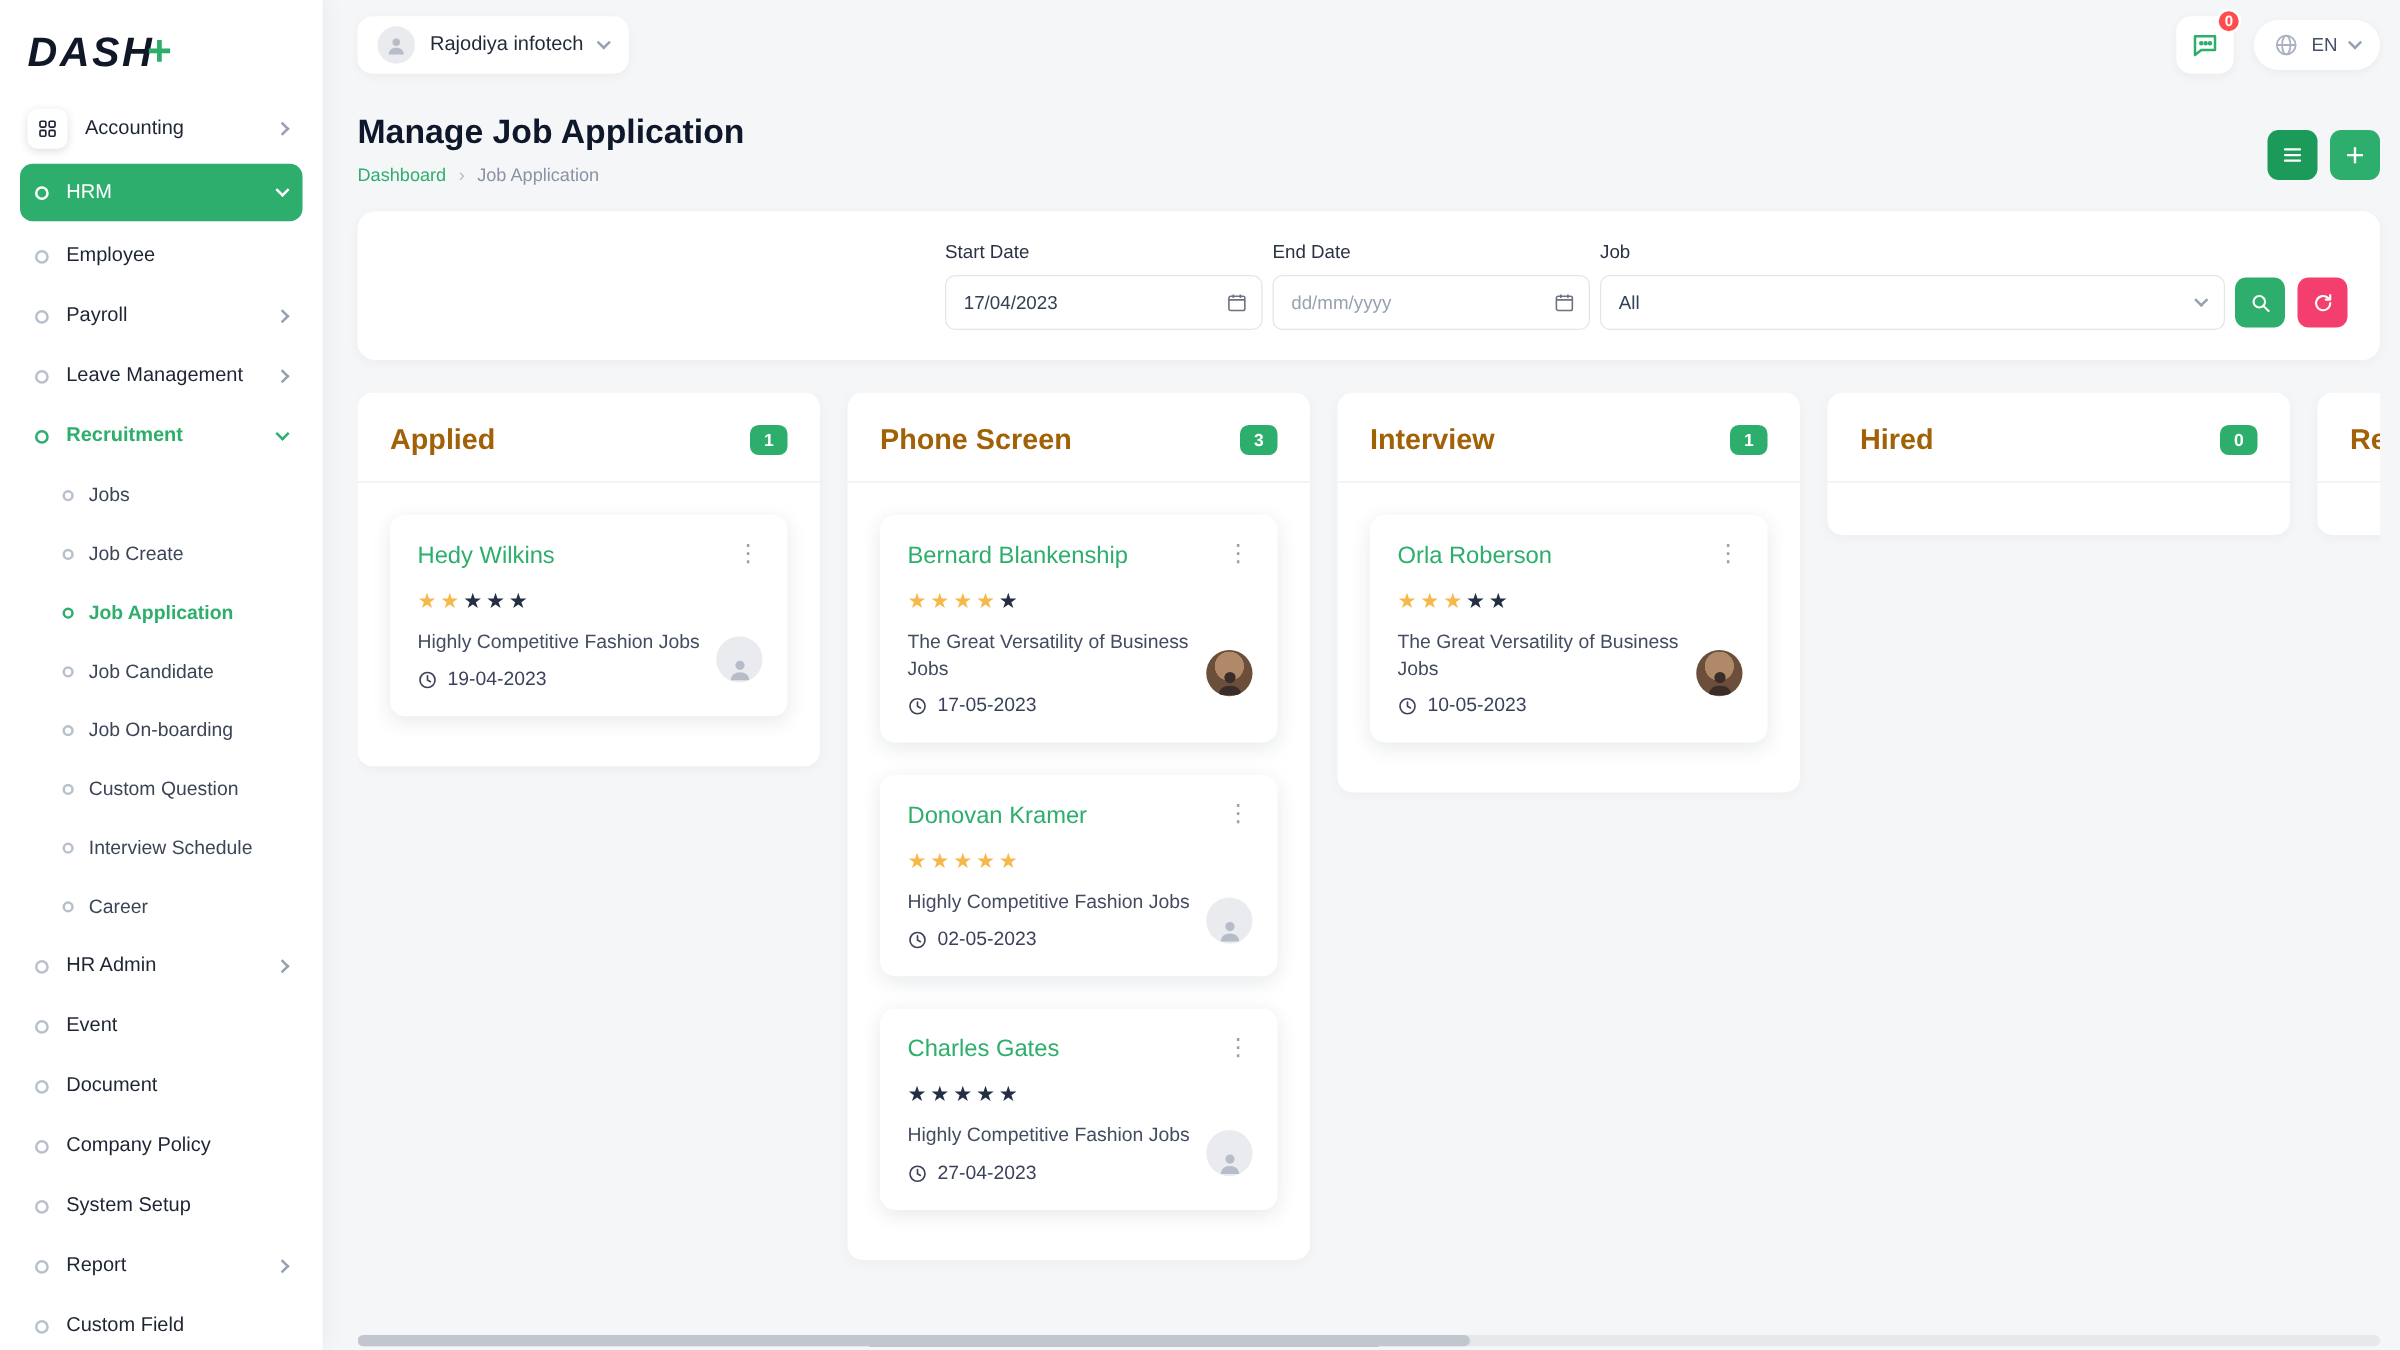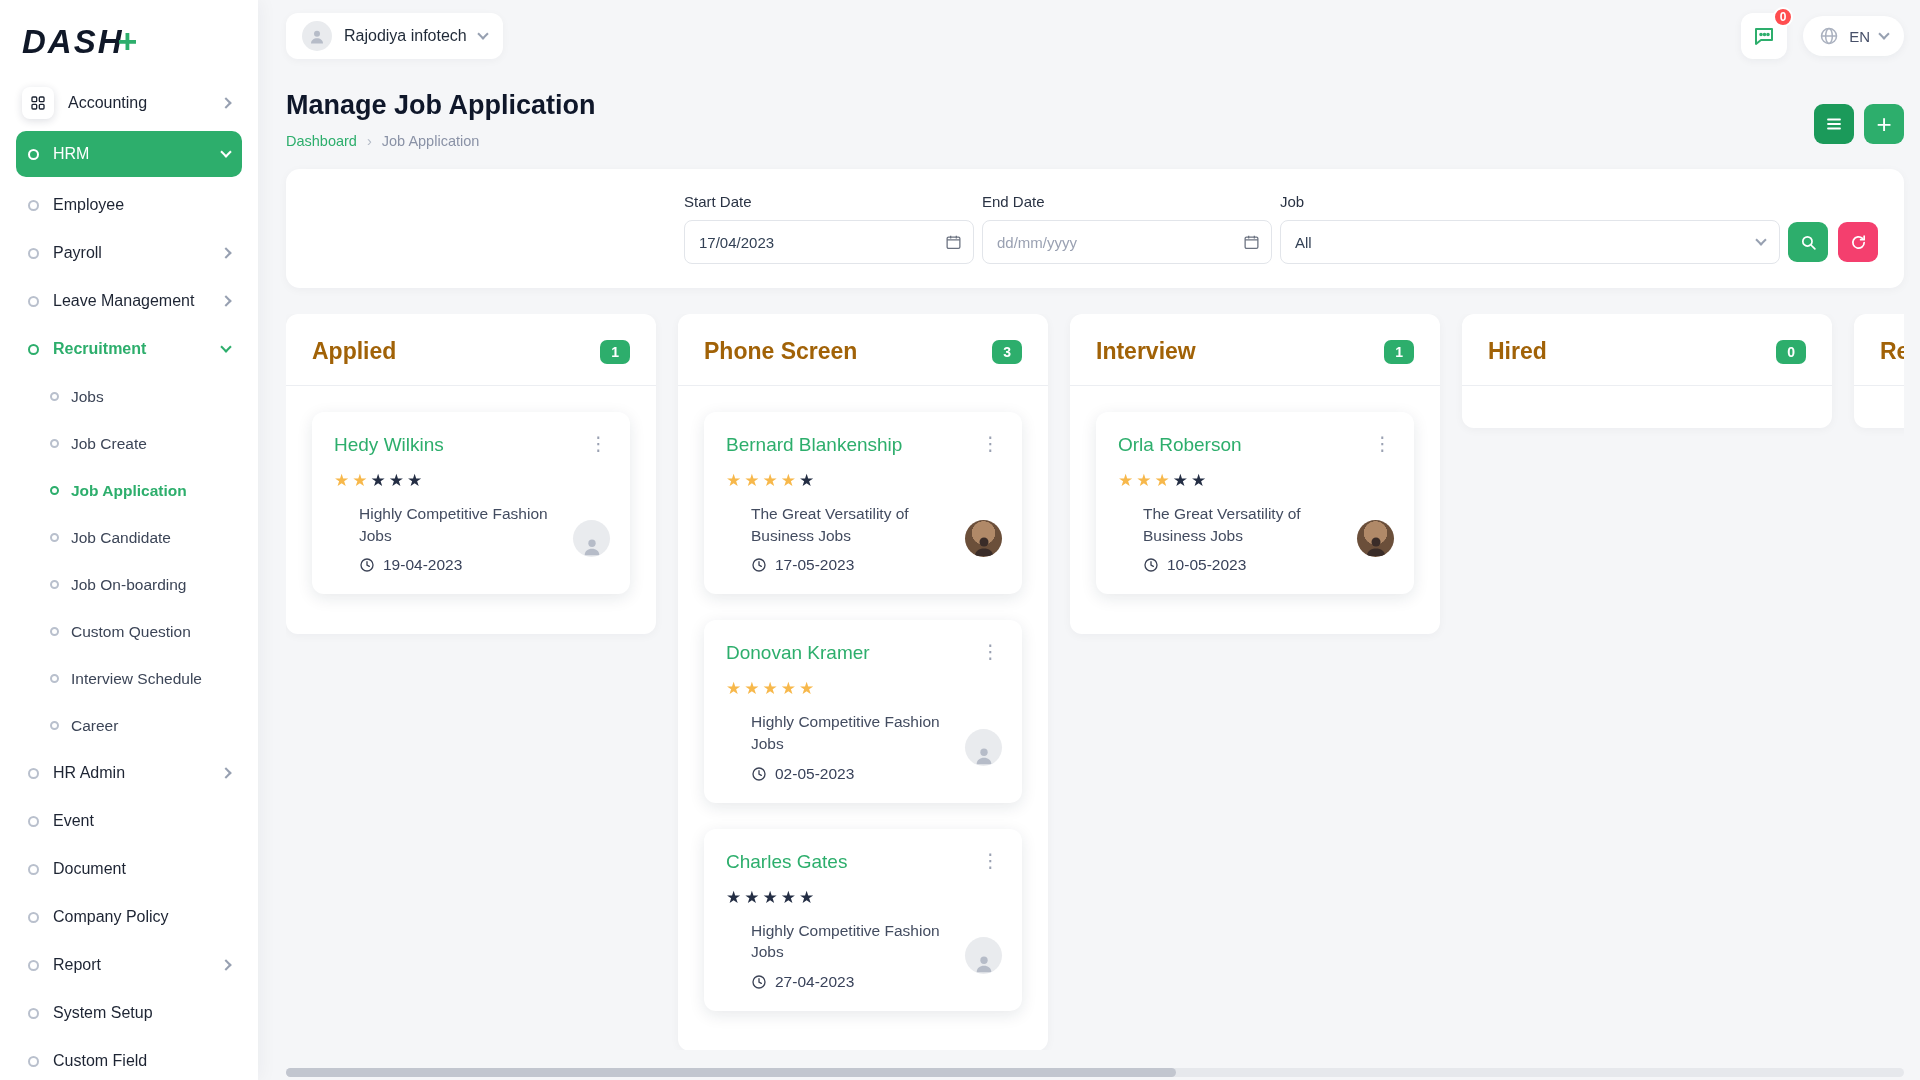--- a/index.html
+++ b/index.html
@@ -74,21 +74,21 @@
   
   .filter-card{margin-top:20px;background:#fff;border-radius:14px;padding:24px 26px;display:flex;align-items:center;gap:8px;
     box-shadow:0 2px 10px rgba(20,30,60,.04);}
   .filter-spacer{flex:1;}
   .f-group{display:flex;flex-direction:column;gap:10px;}
   .f-label{font-size:15px;color:#2a3344;}
   .f-input-wrap{position:relative;}
   .f-input{height:44px;border:1px solid #e2e5ea;border-radius:8px;padding:0 40px 0 14px;font-size:15px;color:#334155;
     font-family:"Liberation Sans",sans-serif;background:#fff;outline:none;}
   .f-input::placeholder{color:#9aa1b2;}
-  .w-date{width:290px;}
+  .w-date{width:254px;}
   .cal-ico{position:absolute;right:12px;top:50%;transform:translateY(-50%);display:flex;}
   .f-select{width:500px;height:44px;border:1px solid #e2e5ea;border-radius:8px;padding:0 14px;font-size:15px;color:#334155;
     display:flex;align-items:center;cursor:pointer;background:#fff;}
   .f-select .chev{margin-left:auto;}
   .f-btns{display:flex;gap:10px;align-self:flex-end;margin-bottom:2px;}
   .f-btn{width:40px;height:40px;border:none;border-radius:9px;display:flex;align-items:center;justify-content:center;cursor:pointer;}
   .f-btn.search{background:var(--green);}
   .f-btn.reset{background:var(--danger);}
 
   
@@ -99,21 +99,21 @@
   .col-badge{margin-left:auto;background:var(--green);color:#fff;font-size:14px;font-weight:600;border-radius:7px;padding:4px 11px;}
   .col-cards{padding:26px 26px 40px 26px;display:flex;flex-direction:column;gap:26px;min-height:42px;}
   .col-cards.empty{padding:14px 26px 28px 26px;}
   .card{background:#fff;border-radius:12px;box-shadow:0 4px 16px rgba(18,38,63,.10);padding:22px 20px 20px 22px;cursor:grab;}
   .card-top{display:flex;align-items:flex-start;}
   .card-name{font-size:19px;color:var(--green);font-weight:500;text-decoration:none;cursor:pointer;}
   .kebab{margin-left:auto;color:#9aa1b2;font-size:19px;line-height:1;cursor:pointer;padding:0 2px;}
   .stars{margin-top:16px;display:flex;gap:3px;font-size:17px;line-height:1;}
   .star{color:var(--star-off);}
   .star.on{color:var(--star);}
-  .card-bottom{margin-top:14px;display:flex;align-items:center;gap:12px;margin-left:25px;}
+  .card-bottom{margin-top:14px;display:flex;align-items:center;gap:12px;}
   .card-info{flex:1;min-width:0;}
   .job-title{font-size:15.5px;color:#434c60;line-height:1.4;}
   .date-row{margin-top:10px;display:flex;align-items:center;gap:8px;font-size:15.5px;color:#39425a;}
   .avatar{width:37px;height:37px;border-radius:50%;flex:0 0 auto;display:flex;align-items:flex-end;justify-content:center;overflow:hidden;}
   .avatar.placeholder{background:#e9ebee;}
   .avatar.photo{background:radial-gradient(circle at 50% 35%, #b08968 0 38%, #6b4f3a 39% 100%);}
 
   
   .hscroll{position:fixed;left:286px;right:16px;bottom:3px;height:9px;background:#e6e8ec;border-radius:6px;}
   .hscroll .thumb{position:absolute;left:0;top:0;bottom:0;width:55%;background:#c2c6cf;border-radius:6px;cursor:pointer;}
@@ -216,26 +216,26 @@
   <div class="s-item">
     <span class="ring"></span>
     <span class="lbl">Document</span>
   </div>
   <div class="s-item">
     <span class="ring"></span>
     <span class="lbl">Company Policy</span>
   </div>
   <div class="s-item">
     <span class="ring"></span>
+    <span class="lbl">System Setup</span>
+  </div>
+  <div class="s-item">
+    <span class="ring"></span>
     <span class="lbl">Report</span>
     <span class="chev"></span>
-  </div>
-  <div class="s-item">
-    <span class="ring"></span>
-    <span class="lbl">System Setup</span>
   </div>
   <div class="s-item">
     <span class="ring"></span>
     <span class="lbl">Custom Field</span>
   </div>
 </aside>
 
 <div class="main">
 
   <div class="topbar">

